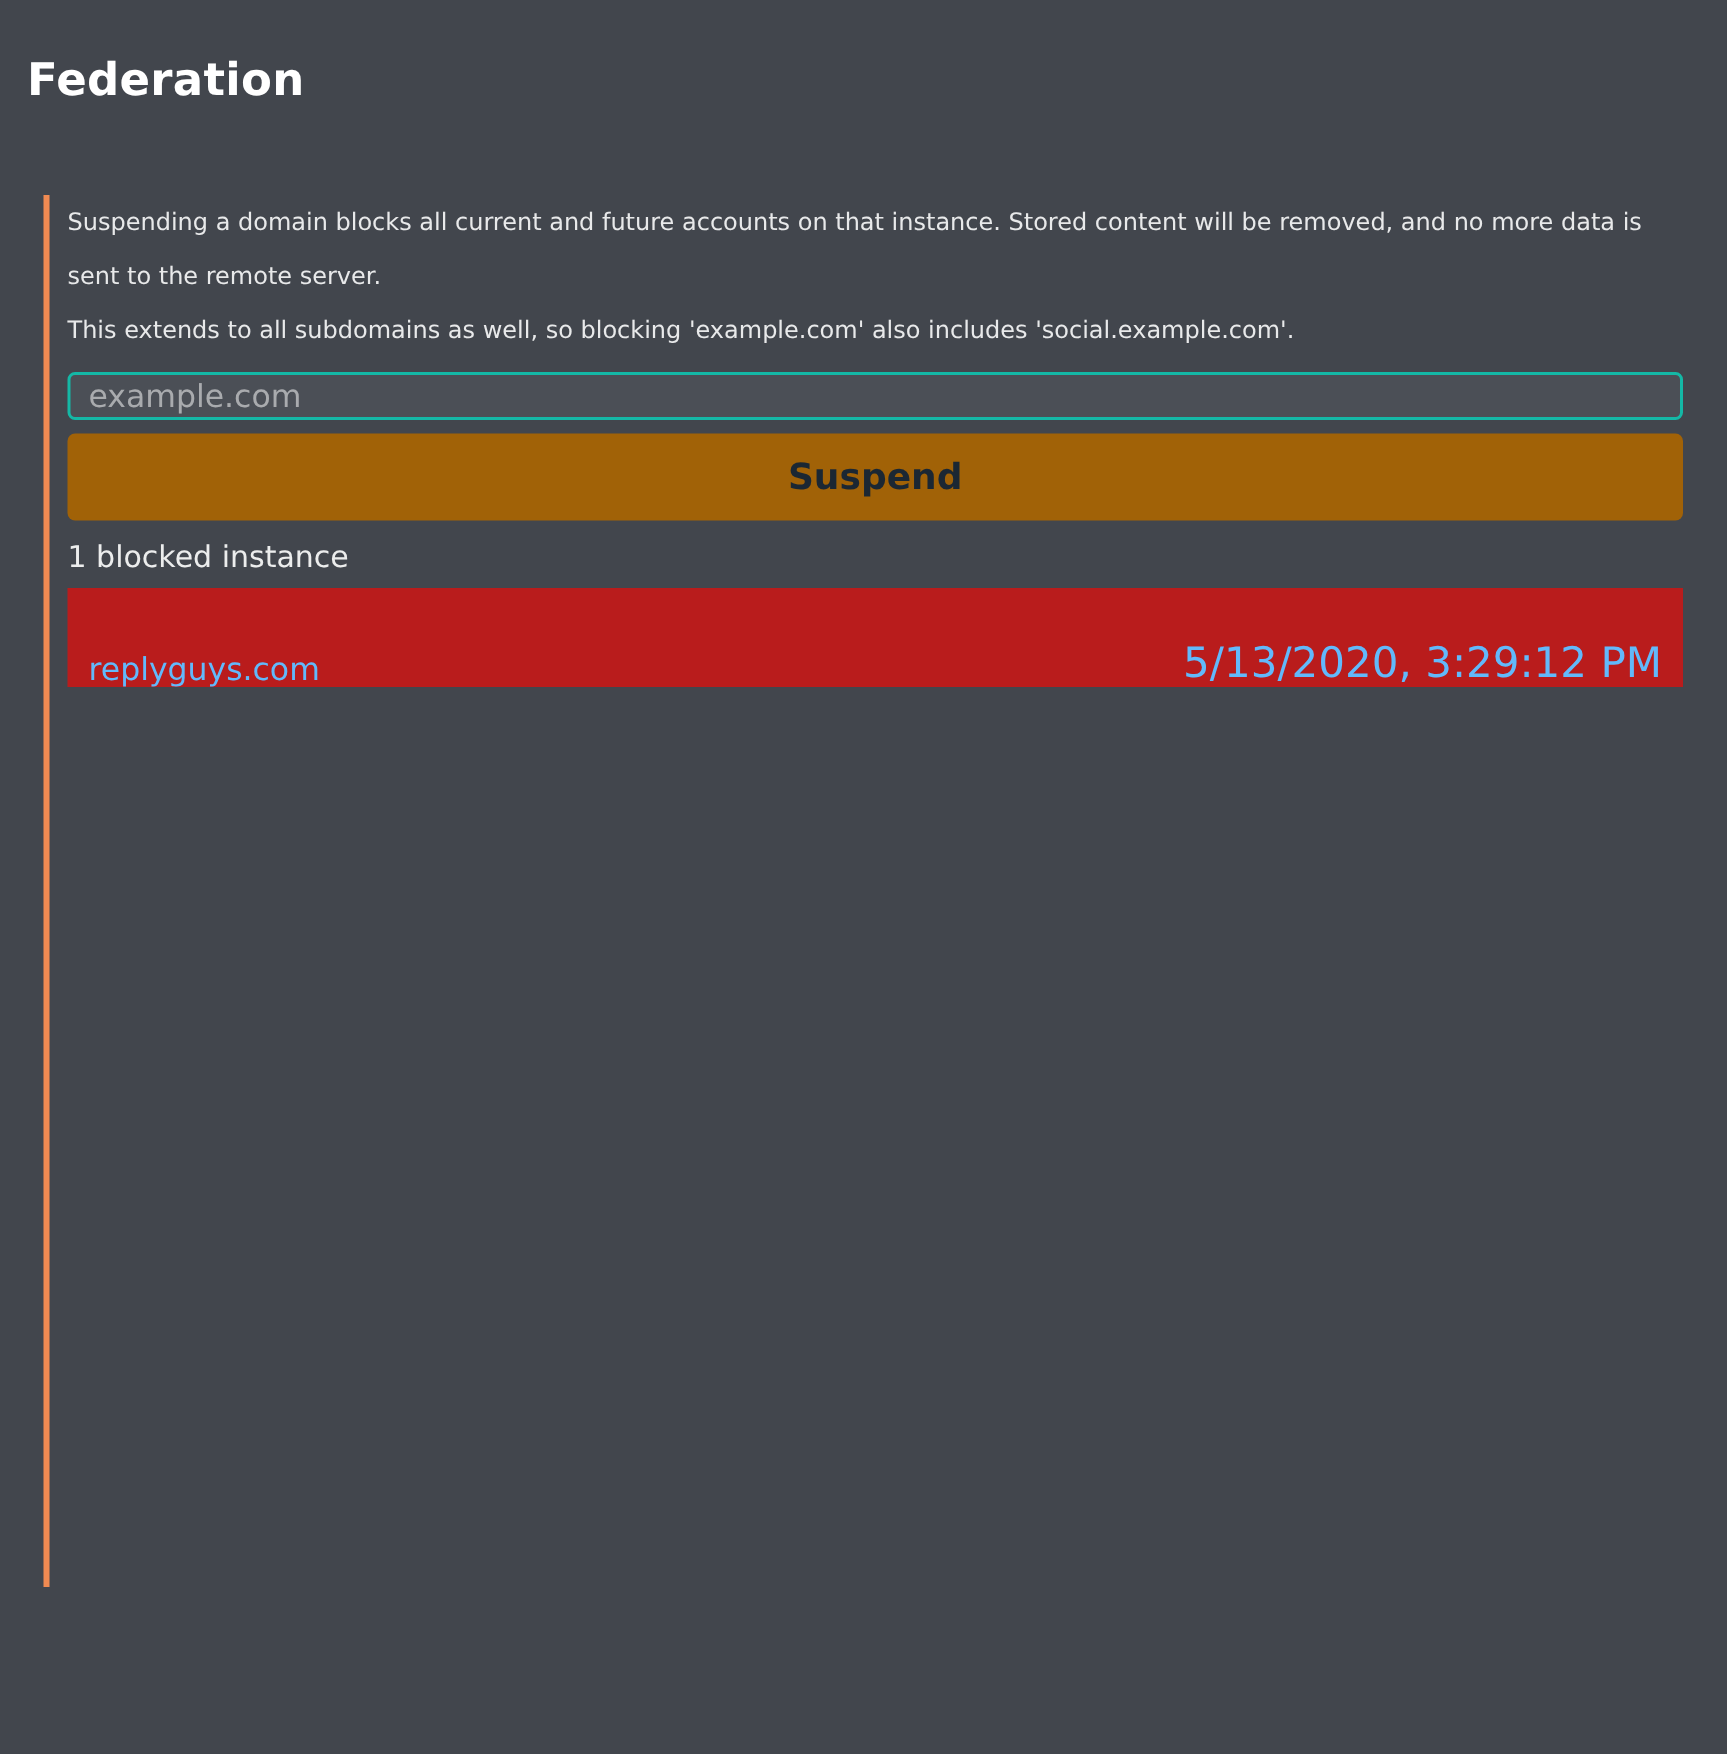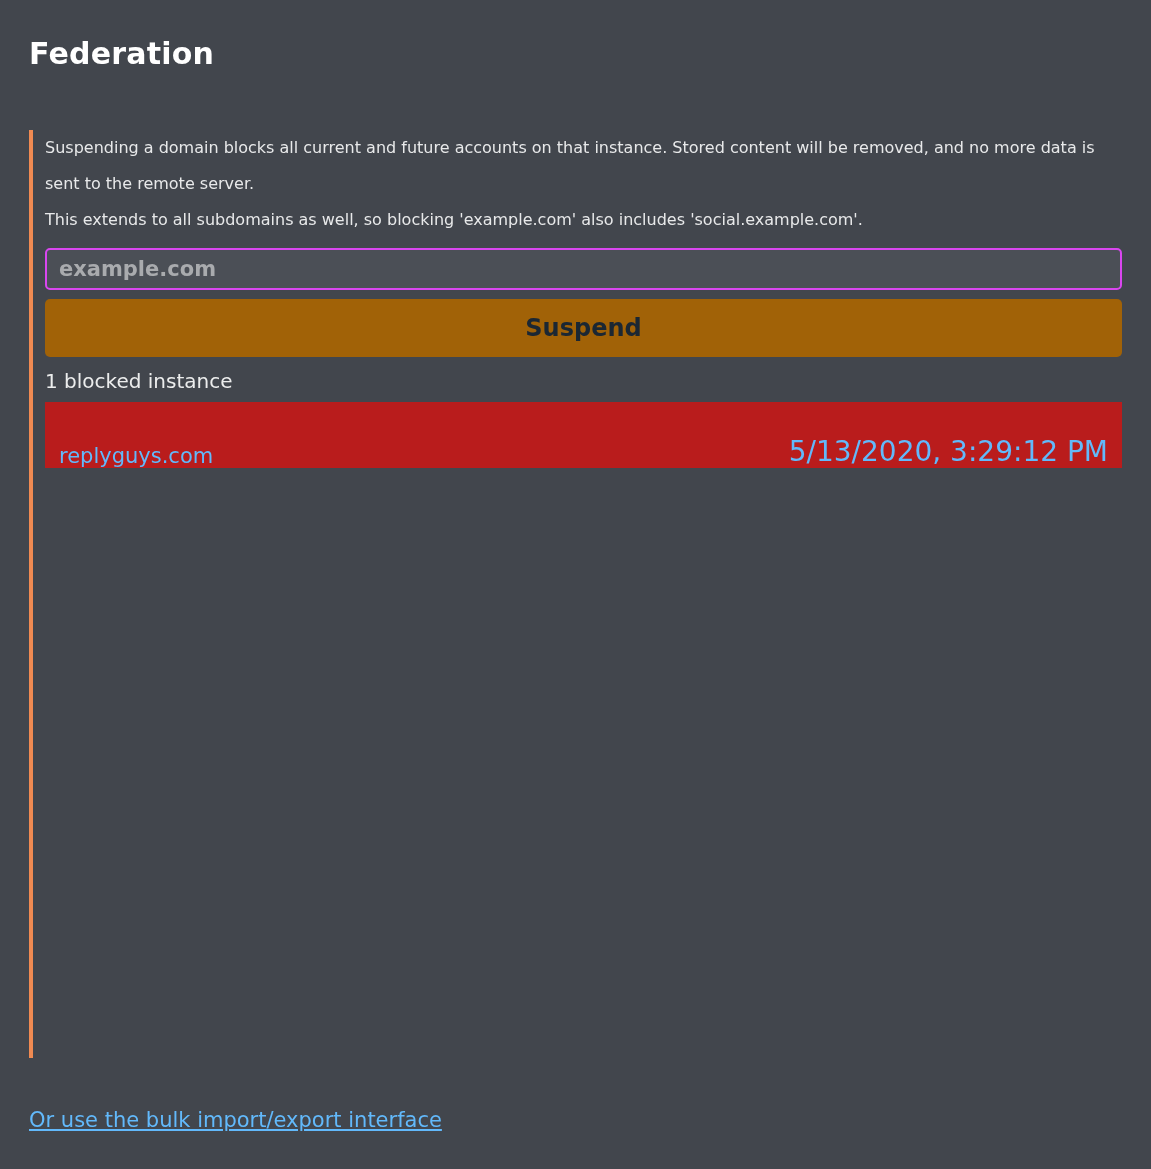--- a/index.html
+++ b/index.html
@@ -13,21 +13,21 @@
   }
   .page {
     position: relative;
     width: 1151px;
     height: 1169px;
     background: #42464d;
     box-sizing: border-box;
   }
   .page-title {
     position: absolute;
-    left: 29px;
+    left: 18px;
     top: 36px;
     font-size: 30px;
     font-weight: bold;
     color: #ffffff;
     letter-spacing: 0.2px;
   }
   .section {
     position: absolute;
     left: 29px;
     top: 130px;
@@ -57,31 +57,30 @@
   .field-label {
     margin-top: 32px;
     font-size: 19px;
     font-weight: bold;
     color: #ffffff;
   }
   .search-input {
     display: block;
     margin-top: 10px;
     width: 1077px;
-    height: 42px;
+    height: 32px;
     box-sizing: border-box;
     background: #4b4f56;
-    border: 2px solid #d946ef;
+    border: 2px solid #14b8a6;
     border-radius: 5px;
     color: #ffffff;
     font-size: 21px;
     padding: 0 12px;
     font-family: "DejaVu Sans", "Liberation Sans", sans-serif;
     outline: none;
-    font-weight: bold;
   }
   .search-input::placeholder {
     color: #a9abae;
   }
   .suspend-button {
     display: block;
     margin-top: 9px;
     width: 1077px;
     height: 58px;
     background: #a16207;
@@ -154,15 +153,14 @@
 
     <div class="instance-list">
       <div class="instance-row">
         <span class="instance-domain">replyguys.com</span>
         <span class="instance-date">5/13/2020, 3:29:12 PM</span>
       </div>
     </div>
 
   </div>
 
-  <a class="bulk-link">Or use the bulk import/export interface</a>
 
 </div>
 
 </body></html>

